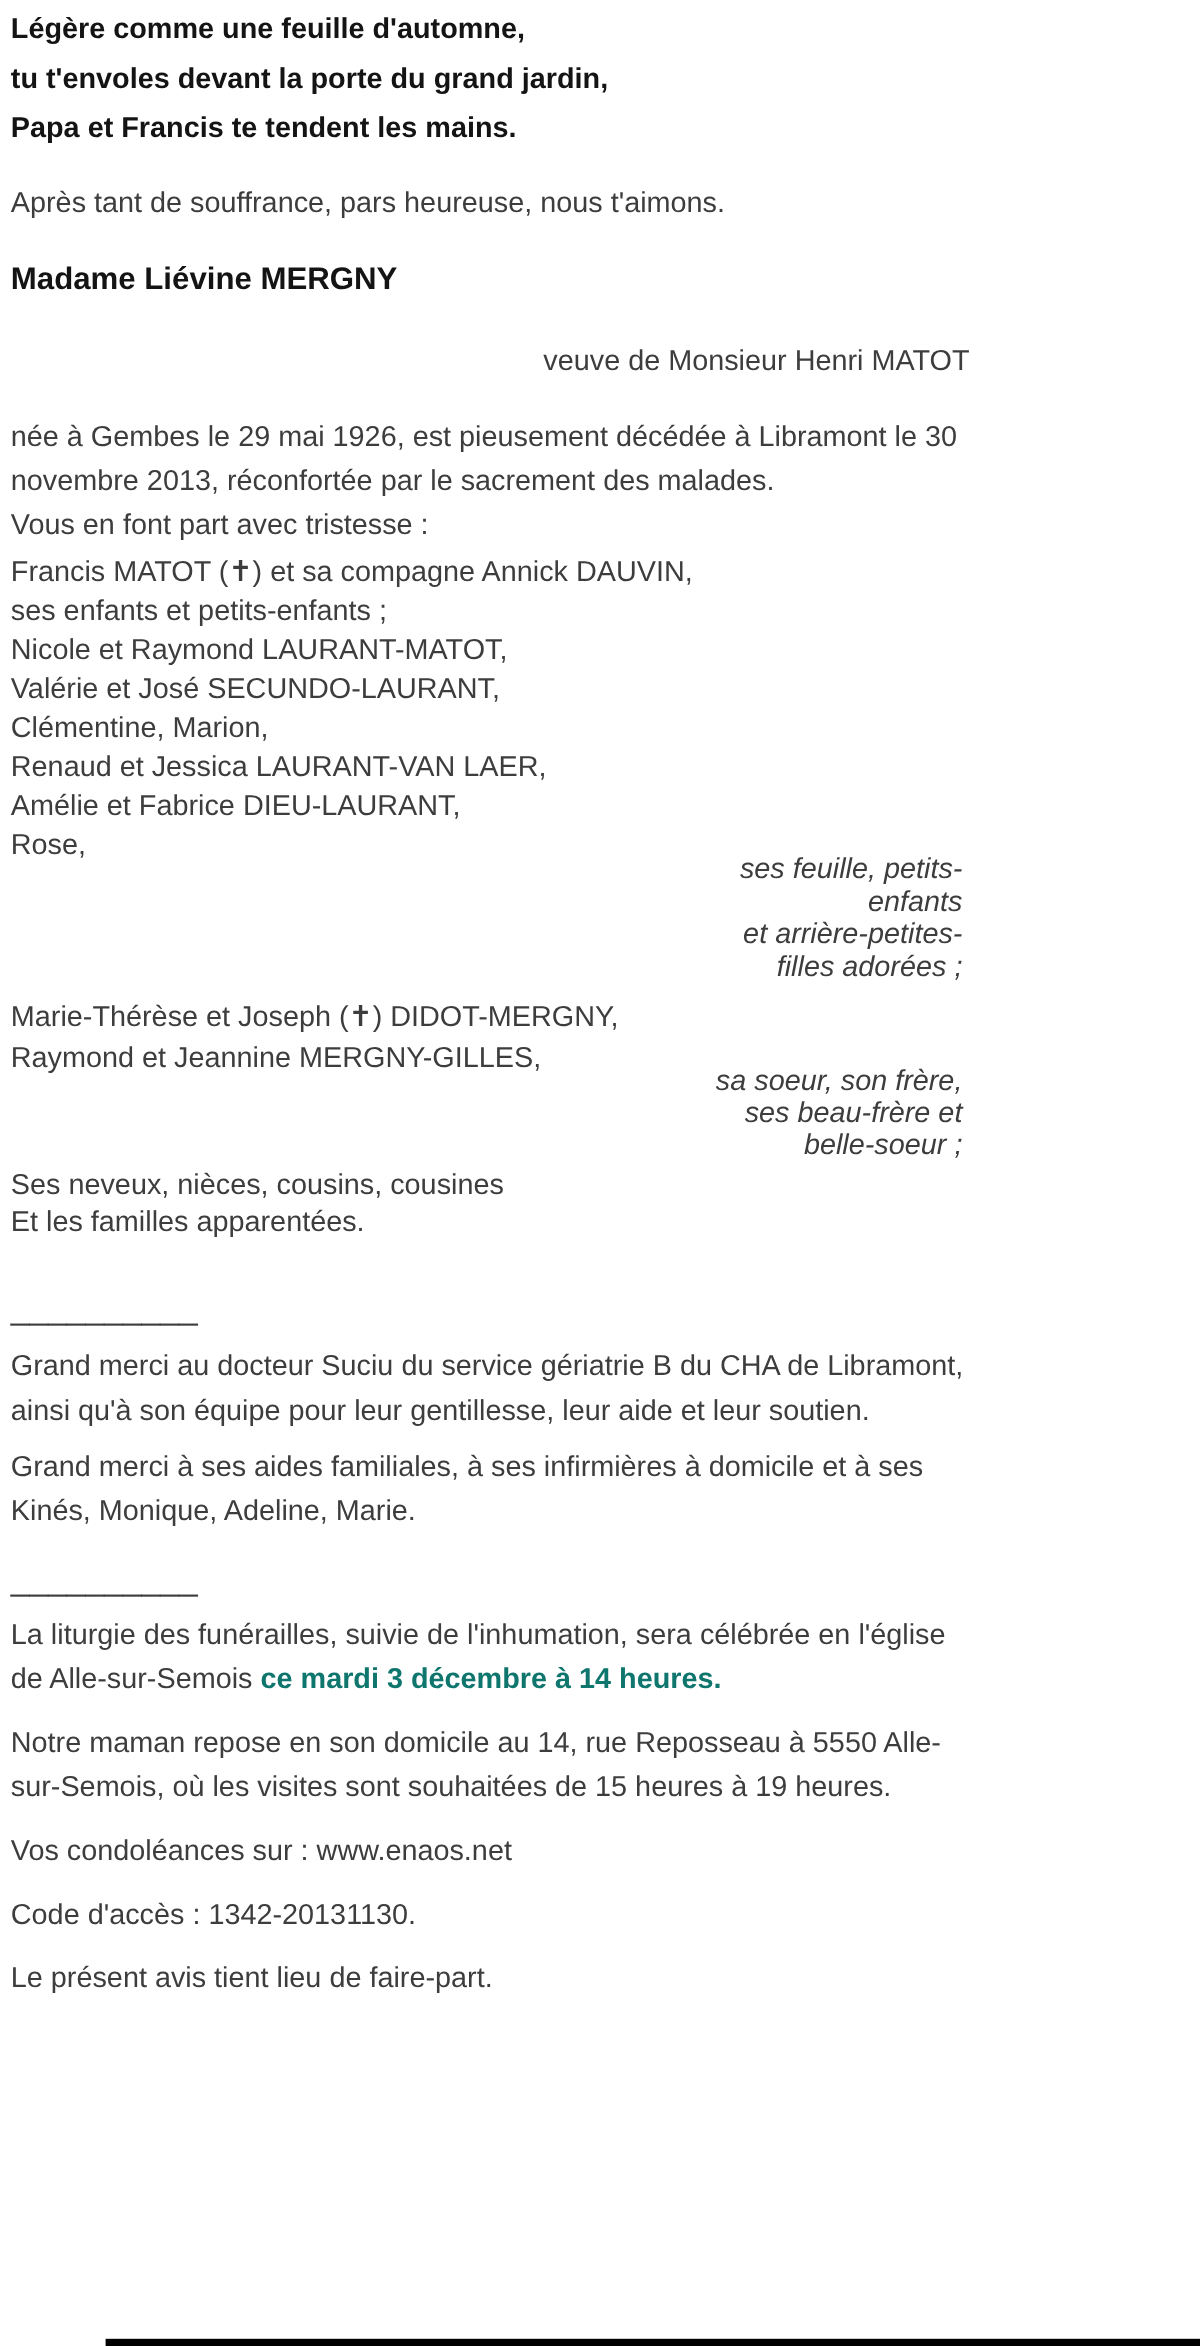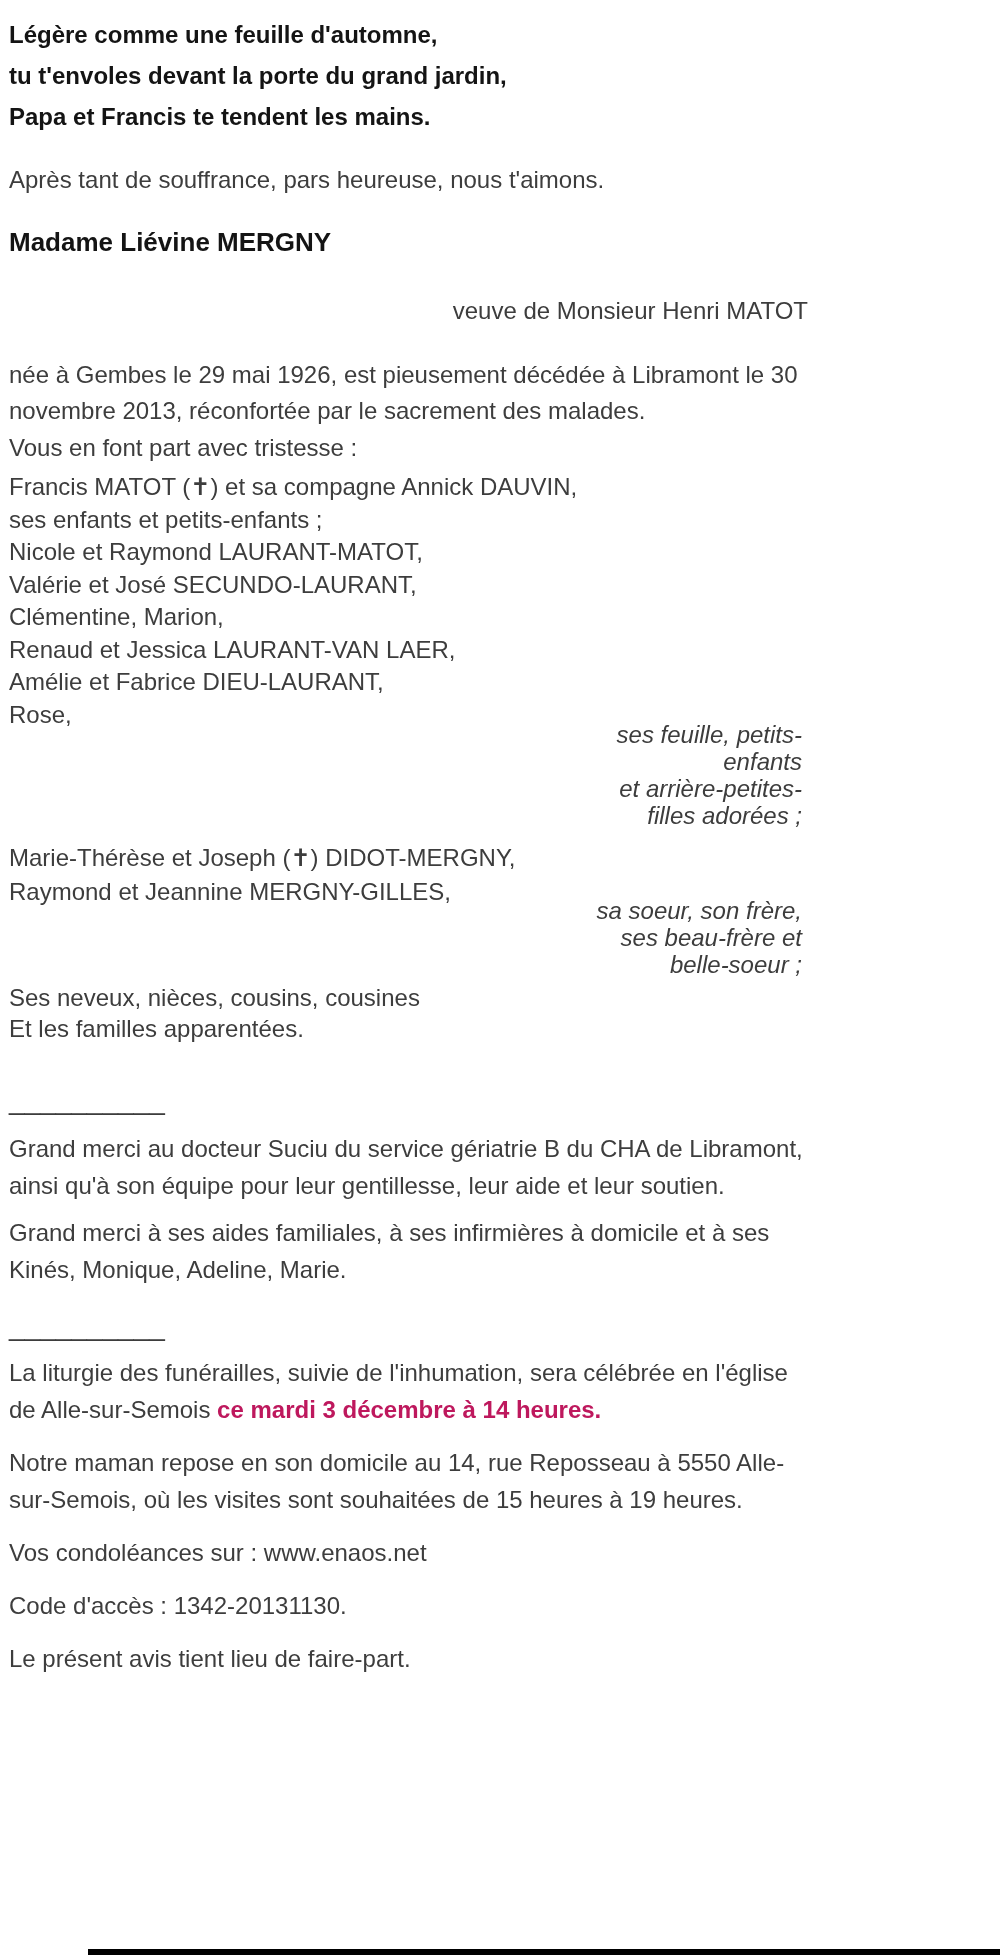--- a/index.html
+++ b/index.html
@@ -7,21 +7,21 @@
   body {
     width: 1000px;
     height: 1955px;
     position: relative;
     overflow: hidden;
     font-family: "Liberation Sans", "DejaVu Sans", sans-serif;
     color: #3d3d3d;
   }
   .page {
     width: 808px;
-    padding: 14px 0 0 9px;
+    padding: 4px 0 0 9px;
   }
   .poem p {
     font-size: 24px;
     font-weight: 700;
     color: #141414;
     line-height: 41px;
   }
   .intro {
     margin-top: 24px;
     font-size: 24px;
@@ -81,21 +81,21 @@
     font-size: 28px;
     letter-spacing: 0;
     color: #3d3d3d;
     line-height: 24px;
   }
   .sep1 { margin-top: 44px; }
   .sep2 { margin-top: 26px; }
   .thanks { margin-top: 18px; font-size: 24px; line-height: 37px; }
   .thanks + .thanks { margin-top: 10px; }
   .funeral-p { margin-top: 16px; font-size: 24px; line-height: 37px; }
-  .funeral-p .bold { font-weight: 700; color: #be185d; }
+  .funeral-p .bold { font-weight: 700; color: #0f766e; }
   .single { margin-top: 16px; font-size: 24px; line-height: 37px; }
   .bottom-bar {
     position: absolute;
     bottom: 0;
     left: 88px;
     right: 0;
     height: 6px;
     background: #000000;
   }
 </style>

